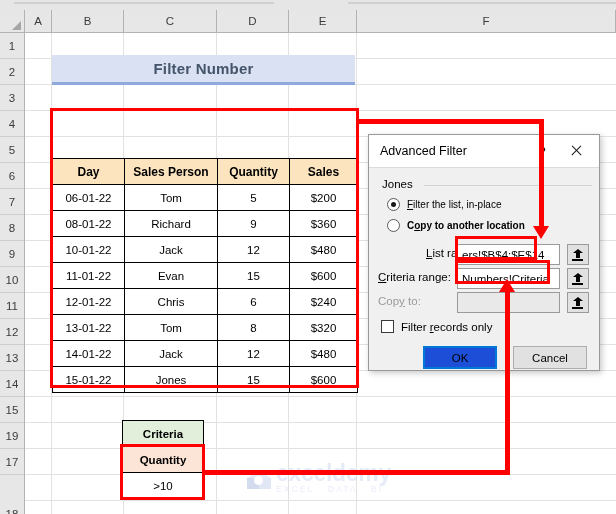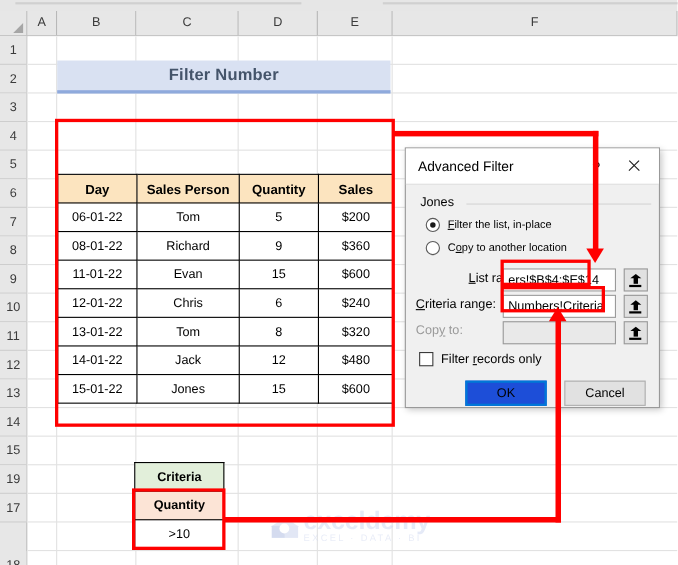--- a/index.html
+++ b/index.html
@@ -220,20 +220,26 @@
           <td class="c-qty">5</td>
           <td class="c-sales">$200</td>
         </tr>
         <tr>
           <td class="c-day">08-01-22</td>
           <td class="c-person">Richard</td>
           <td class="c-qty">9</td>
           <td class="c-sales">$360</td>
         </tr>
         <tr>
+          <td class="c-day">10-01-22</td>
+          <td class="c-person">Jack</td>
+          <td class="c-qty">12</td>
+          <td class="c-sales">$480</td>
+        </tr>
+        <tr>
           <td class="c-day">11-01-22</td>
           <td class="c-person">Evan</td>
           <td class="c-qty">15</td>
           <td class="c-sales">$600</td>
         </tr>
         <tr>
           <td class="c-day">12-01-22</td>
           <td class="c-person">Chris</td>
           <td class="c-qty">6</td>
           <td class="c-sales">$240</td>
@@ -304,21 +310,21 @@
       <div class="grp-label" style="left:9px; top:10px;">Jones</div>
       <div class="grp-line" style="left:55px; top:17px; width:168px;"></div>
 
       <div class="radio-row" style="left:18px; top:30px;">
         <span class="radio on"></span>
         <span class="radio-label">
           <span></span><u>F</u><span>ilter the list, in-place</span>
         </span>
       </div>
 
-      <div class="radio-row" style="left:18px; top:51px;">
+      <div class="radio-row" style="left:18px; top:51px;font-weight:bold;">
         <span class="radio"></span>
         <span class="radio-label">
           <span>C</span><u>o</u><span>py to another location</span>
         </span>
       </div>
 
       <div class="field-label" style="left:9px; top:79px;padding-left:48px;">
         <u>L</u><span>ist range:</span>
       </div>
       <div class="refedit" style="left:88px; top:76px; width:103px;">ers!$B$4:$E$14</div>

